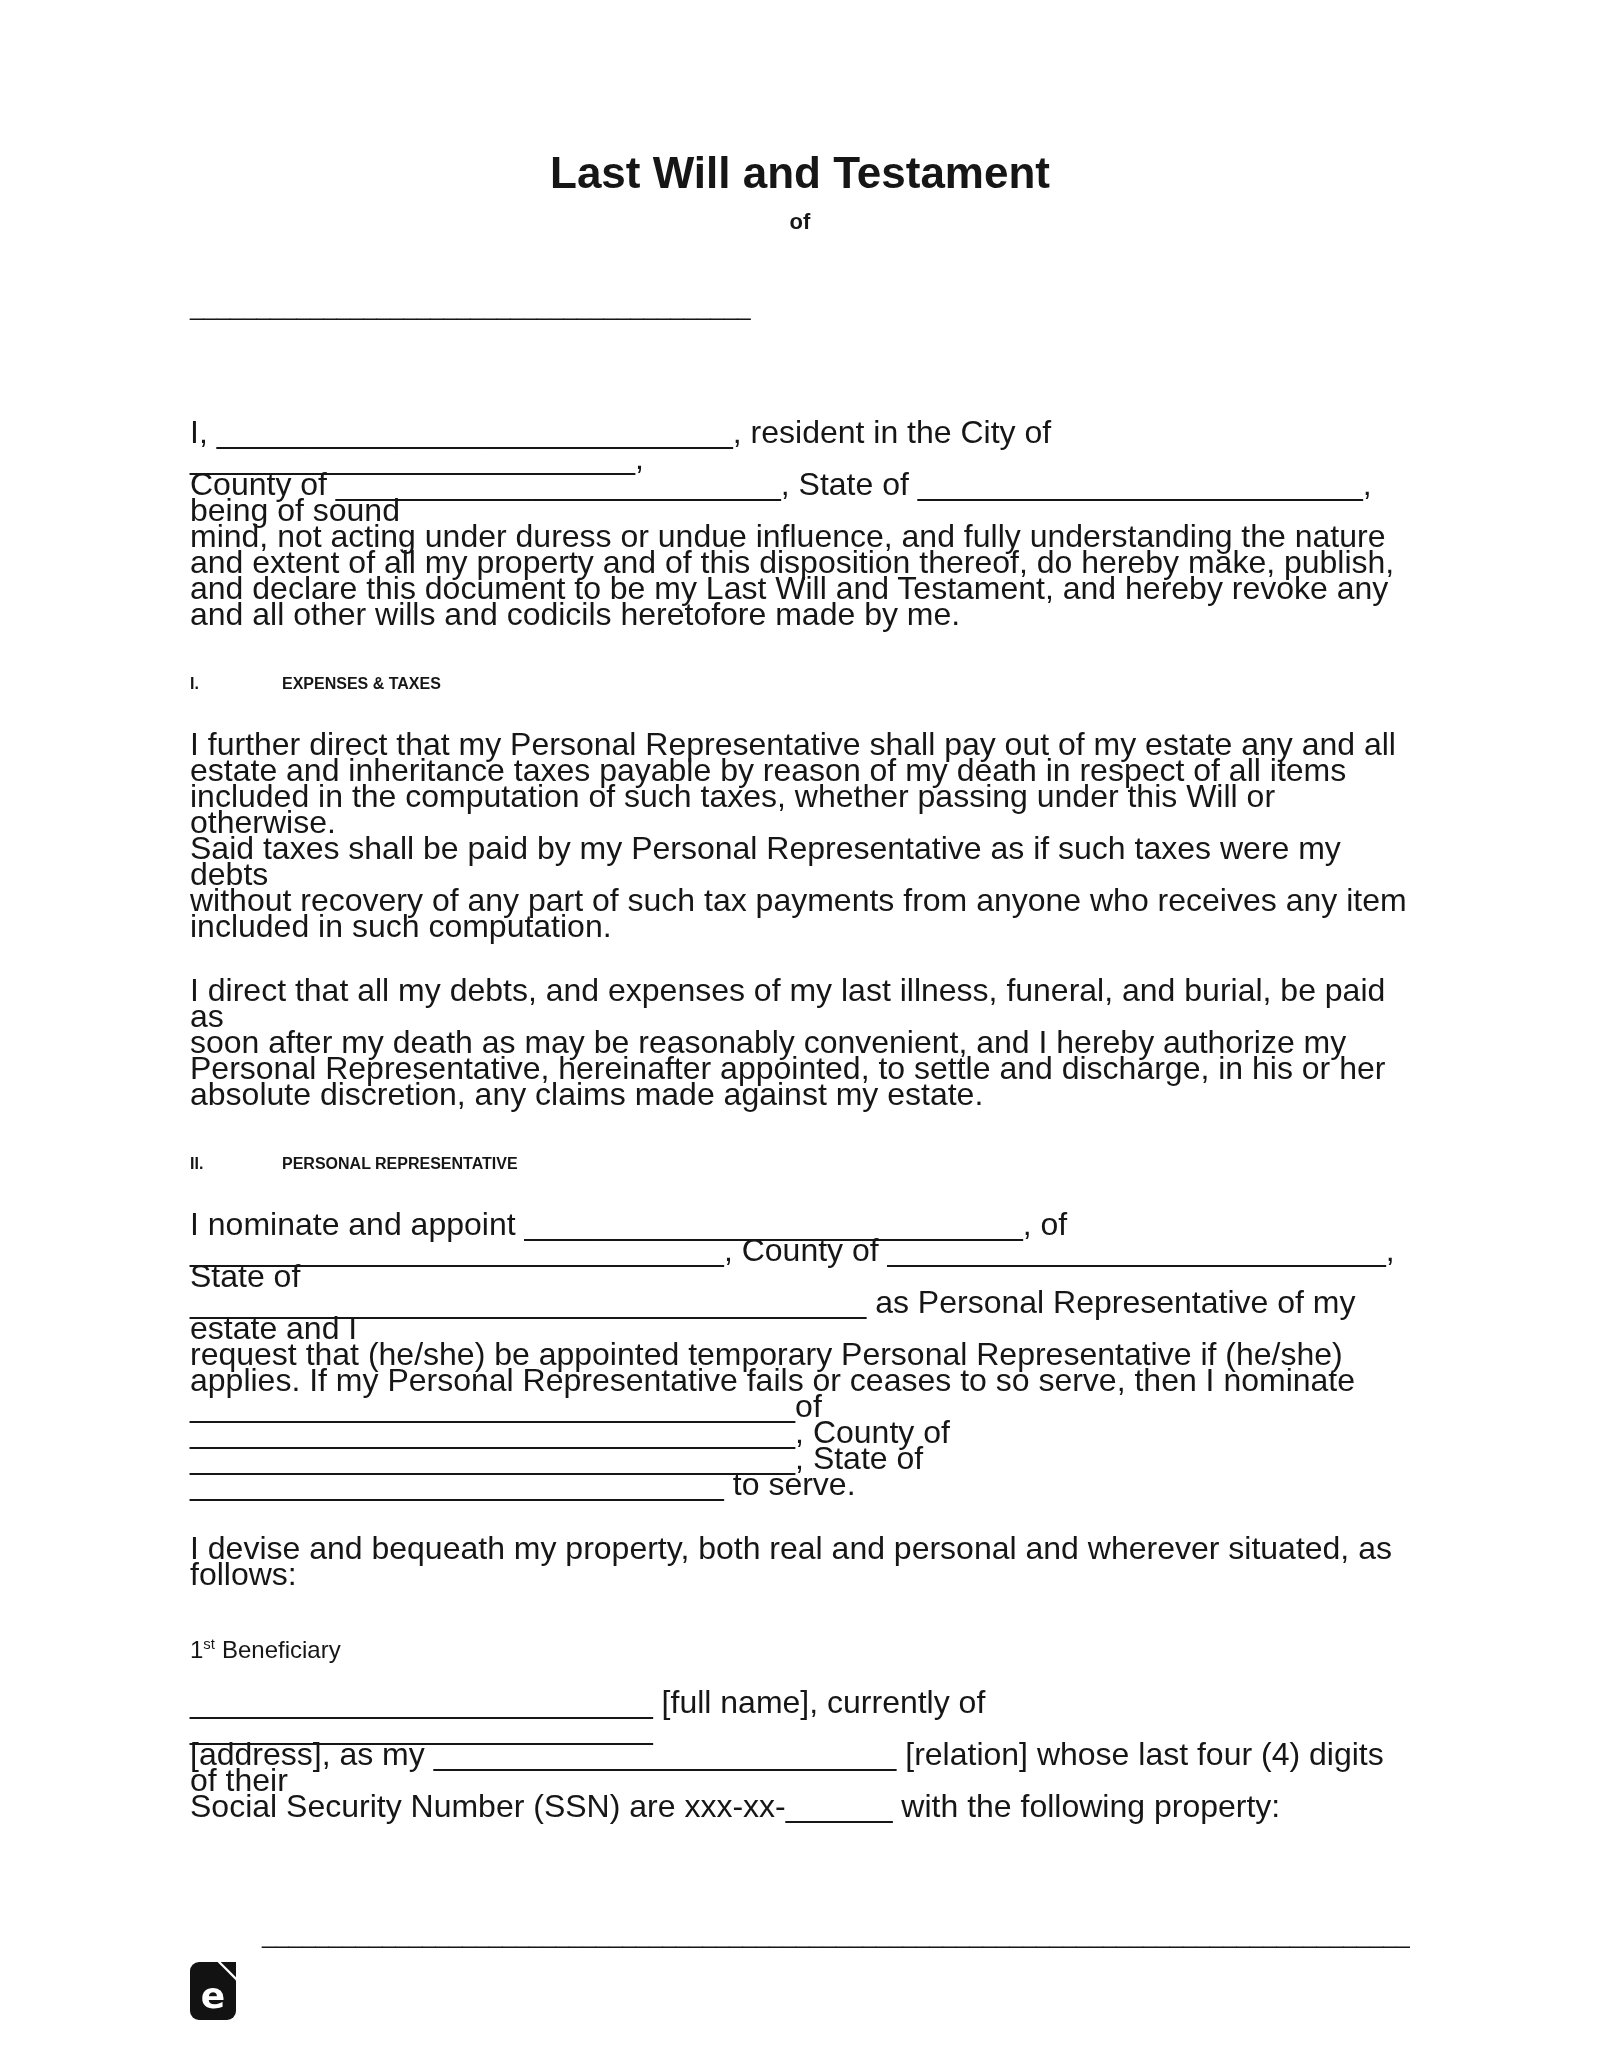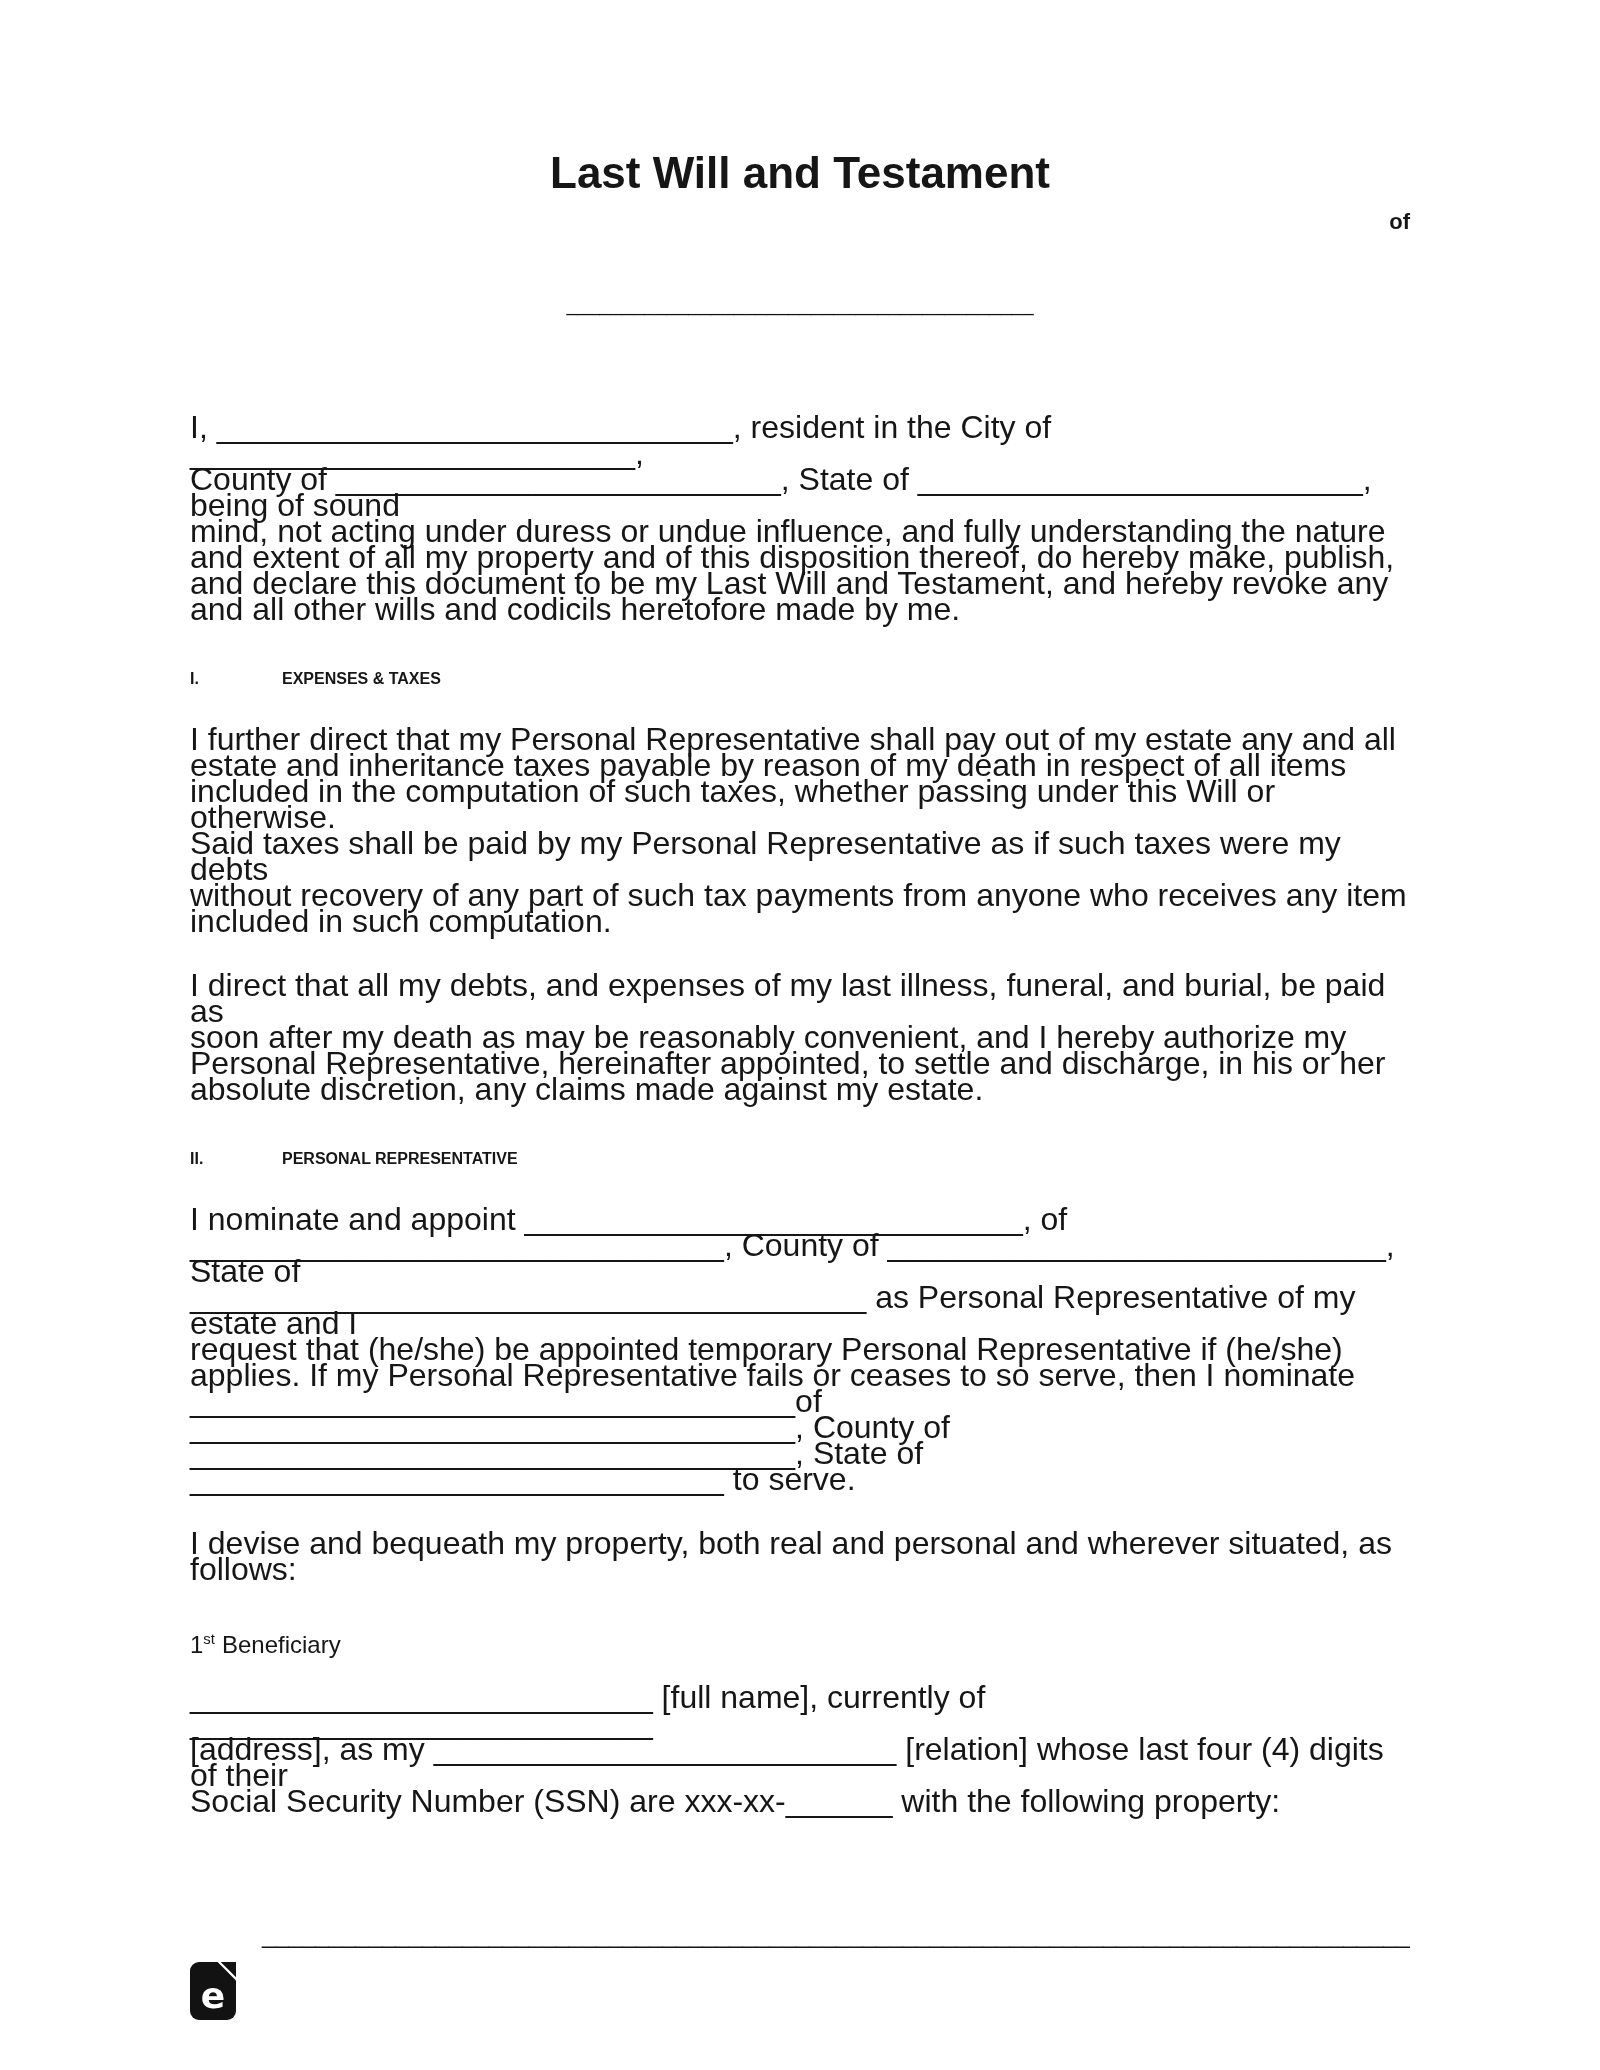--- a/index.html
+++ b/index.html
@@ -17,26 +17,25 @@
   }
   .doc-title {
     font-size: 44px;
     font-weight: bold;
     text-align: center;
     line-height: 1.15;
   }
   .doc-subtitle {
     font-size: 22px;
     font-weight: bold;
-    text-align: right;
+    text-align: center;
     margin-top: 10px;
   }
   .name-blank {
-    font-size: 20px;
-    text-align: center;
+    font-size: 24px;
     margin-top: 58px;
     letter-spacing: 0;
   }
   .para {
     font-size: 32px;
     line-height: 26px;
     white-space: pre-line;
     margin-bottom: 38px;
   }
   .opening { margin-top: 98px; }

